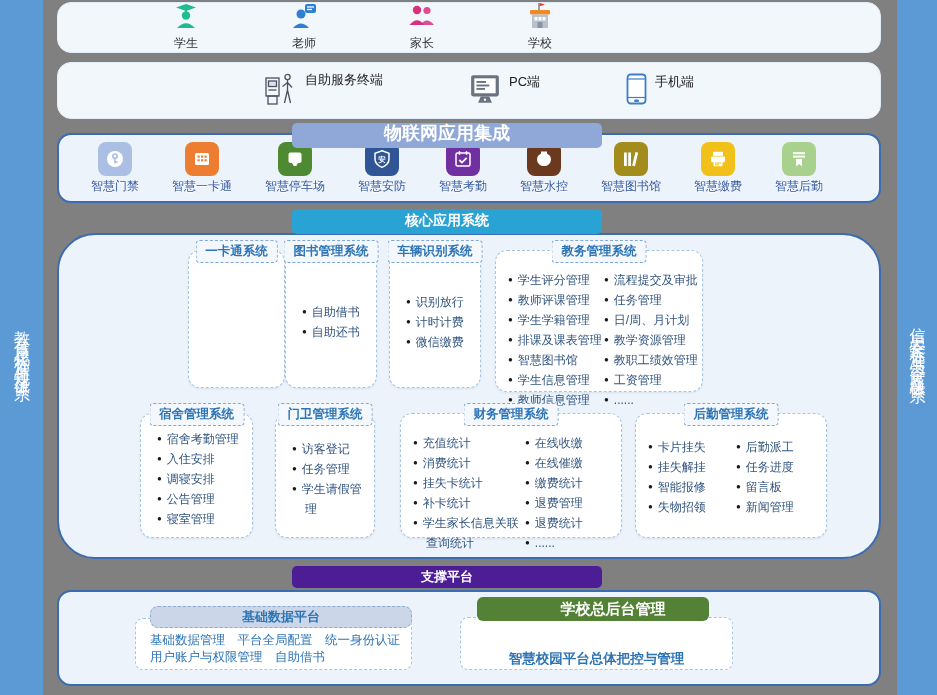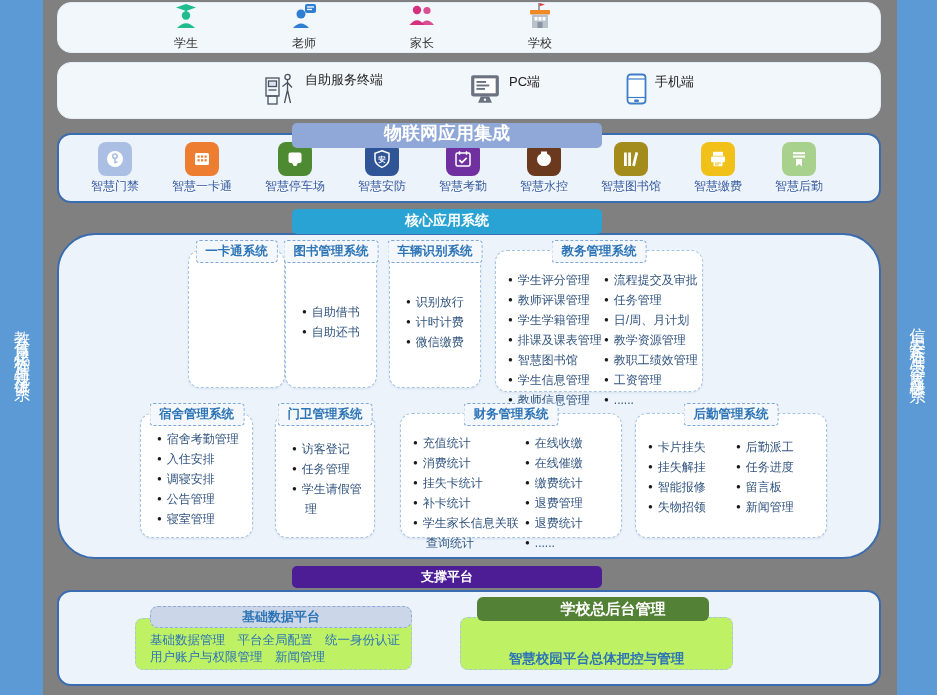--- a/index.html
+++ b/index.html
@@ -49,21 +49,21 @@
   .sysbox li { font-size:12px; color:#31547F; line-height:19px; padding-left:13px; text-indent:-13px; }
   .sysbox li::before { content:"●"; font-size:8px; color:#1a1a1a; margin-right:5px; position:relative; top:-2px; }
   .sys-center { justify-content:center; padding:18px 6px 10px 16px; }
   .sys-top { padding:20px 4px 8px 12px; }
   .cols { display:flex; gap:2px; }
   .cols ul { flex:1; }
 
   
   #support-tab { top:566px; height:22px; line-height:22px; font-size:13px; background:#9FB3CE; }
   #support-panel { top:590px; height:96px; }
-  .dash-box { position:absolute; background:#bef264; border:1px dashed #A6C4E4; border-radius:8px; z-index:3; }
+  .dash-box { position:absolute; background:#ffffff; border:1px dashed #A6C4E4; border-radius:8px; z-index:3; }
   #base-box { left:135px; top:618px; width:277px; height:52px; padding:13px 8px 0 14px; }
   #base-box .line { font-size:12.5px; color:#2E75B6; line-height:17px; }
   #base-pill { position:absolute; left:150px; top:606px; width:262px; height:22px; line-height:20px; background:#CBD7E9;
                border:1px dashed #8FA8D8; border-radius:8px; text-align:center; color:#2E75B6; font-weight:bold;
                font-size:13px; z-index:5; }
   #admin-pill { position:absolute; left:477px; top:597px; width:232px; height:24px; line-height:24px; background:#538135;
                border-radius:6px; text-align:center; color:#fff; font-weight:bold; font-size:15px; z-index:5;padding-left:40px; }
   #admin-box { left:460px; top:617px; width:273px; height:53px; display:flex; align-items:flex-end; justify-content:center;
                padding-bottom:1px; }
   #admin-box .line { font-size:13.5px; font-weight:bold; color:#2E75B6; }
@@ -372,21 +372,21 @@
         </ul>
     </div>
   </div>
 
   <div id="support-tab" class="tab" style="background: #4c1d95;">支撑平台</div>
   <div id="support-panel" class="panel panel-bordered"></div>
 
   <div id="base-pill">基础数据平台</div>
   <div id="base-box" class="dash-box">
     <div class="line">基础数据管理　平台全局配置　统一身份认证</div>
-    <div class="line">用户账户与权限管理　新闻管理</div>
+    <div class="line">用户账户与权限管理　自助借书</div>
   </div>
 
   <div id="admin-pill" style="background: rgb(83, 129, 53);">学校总后台管理</div>
   <div id="admin-box" class="dash-box">
     <div class="line">智慧校园平台总体把控与管理</div>
   </div>
 
 </div>
 
 </body></html>

